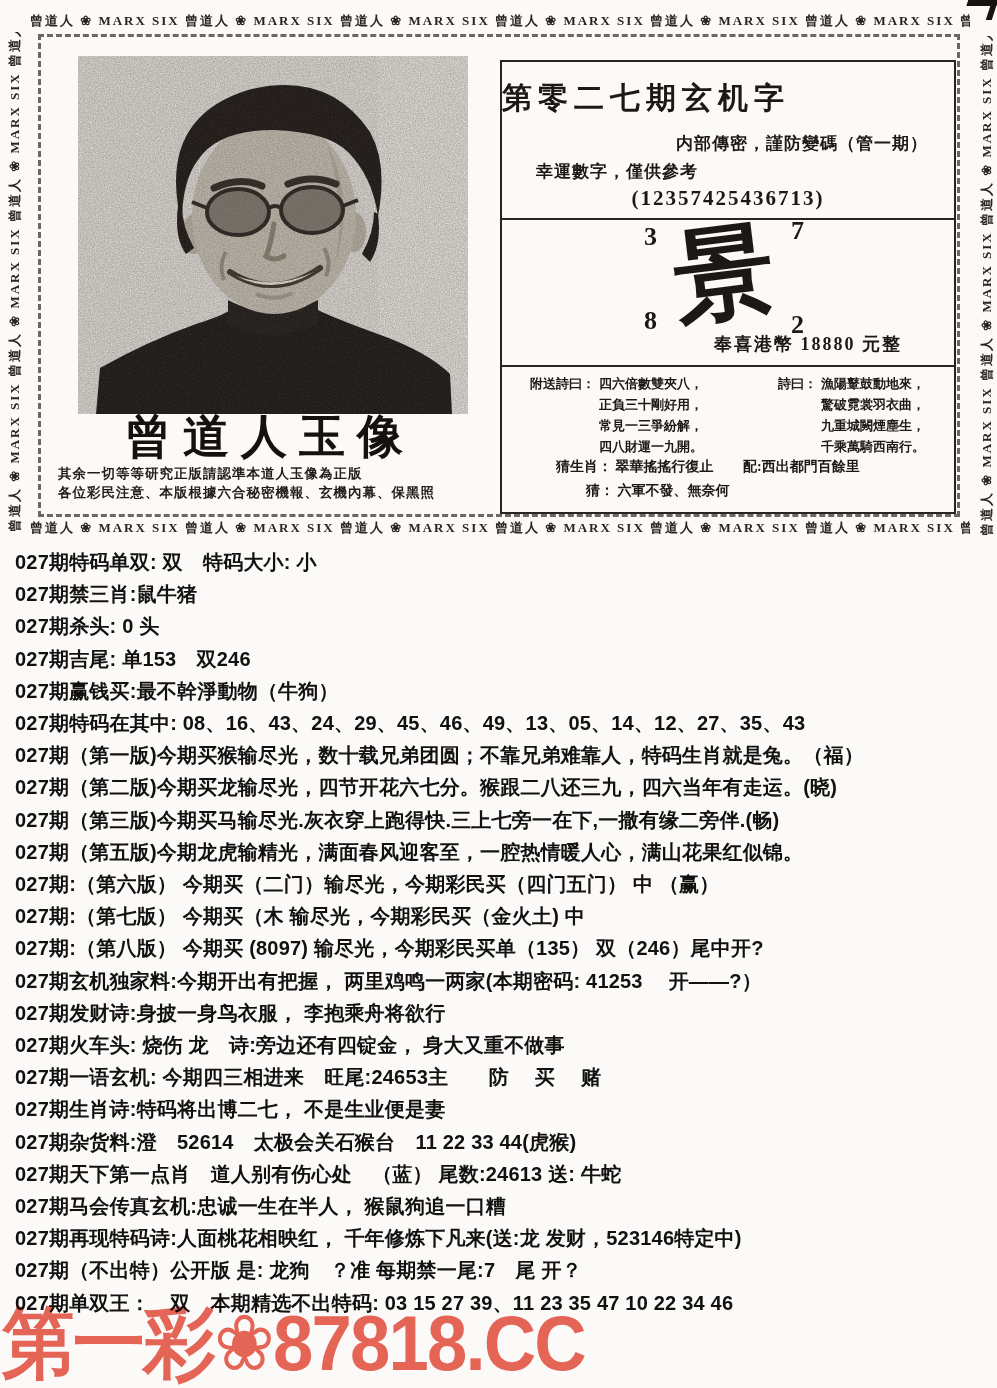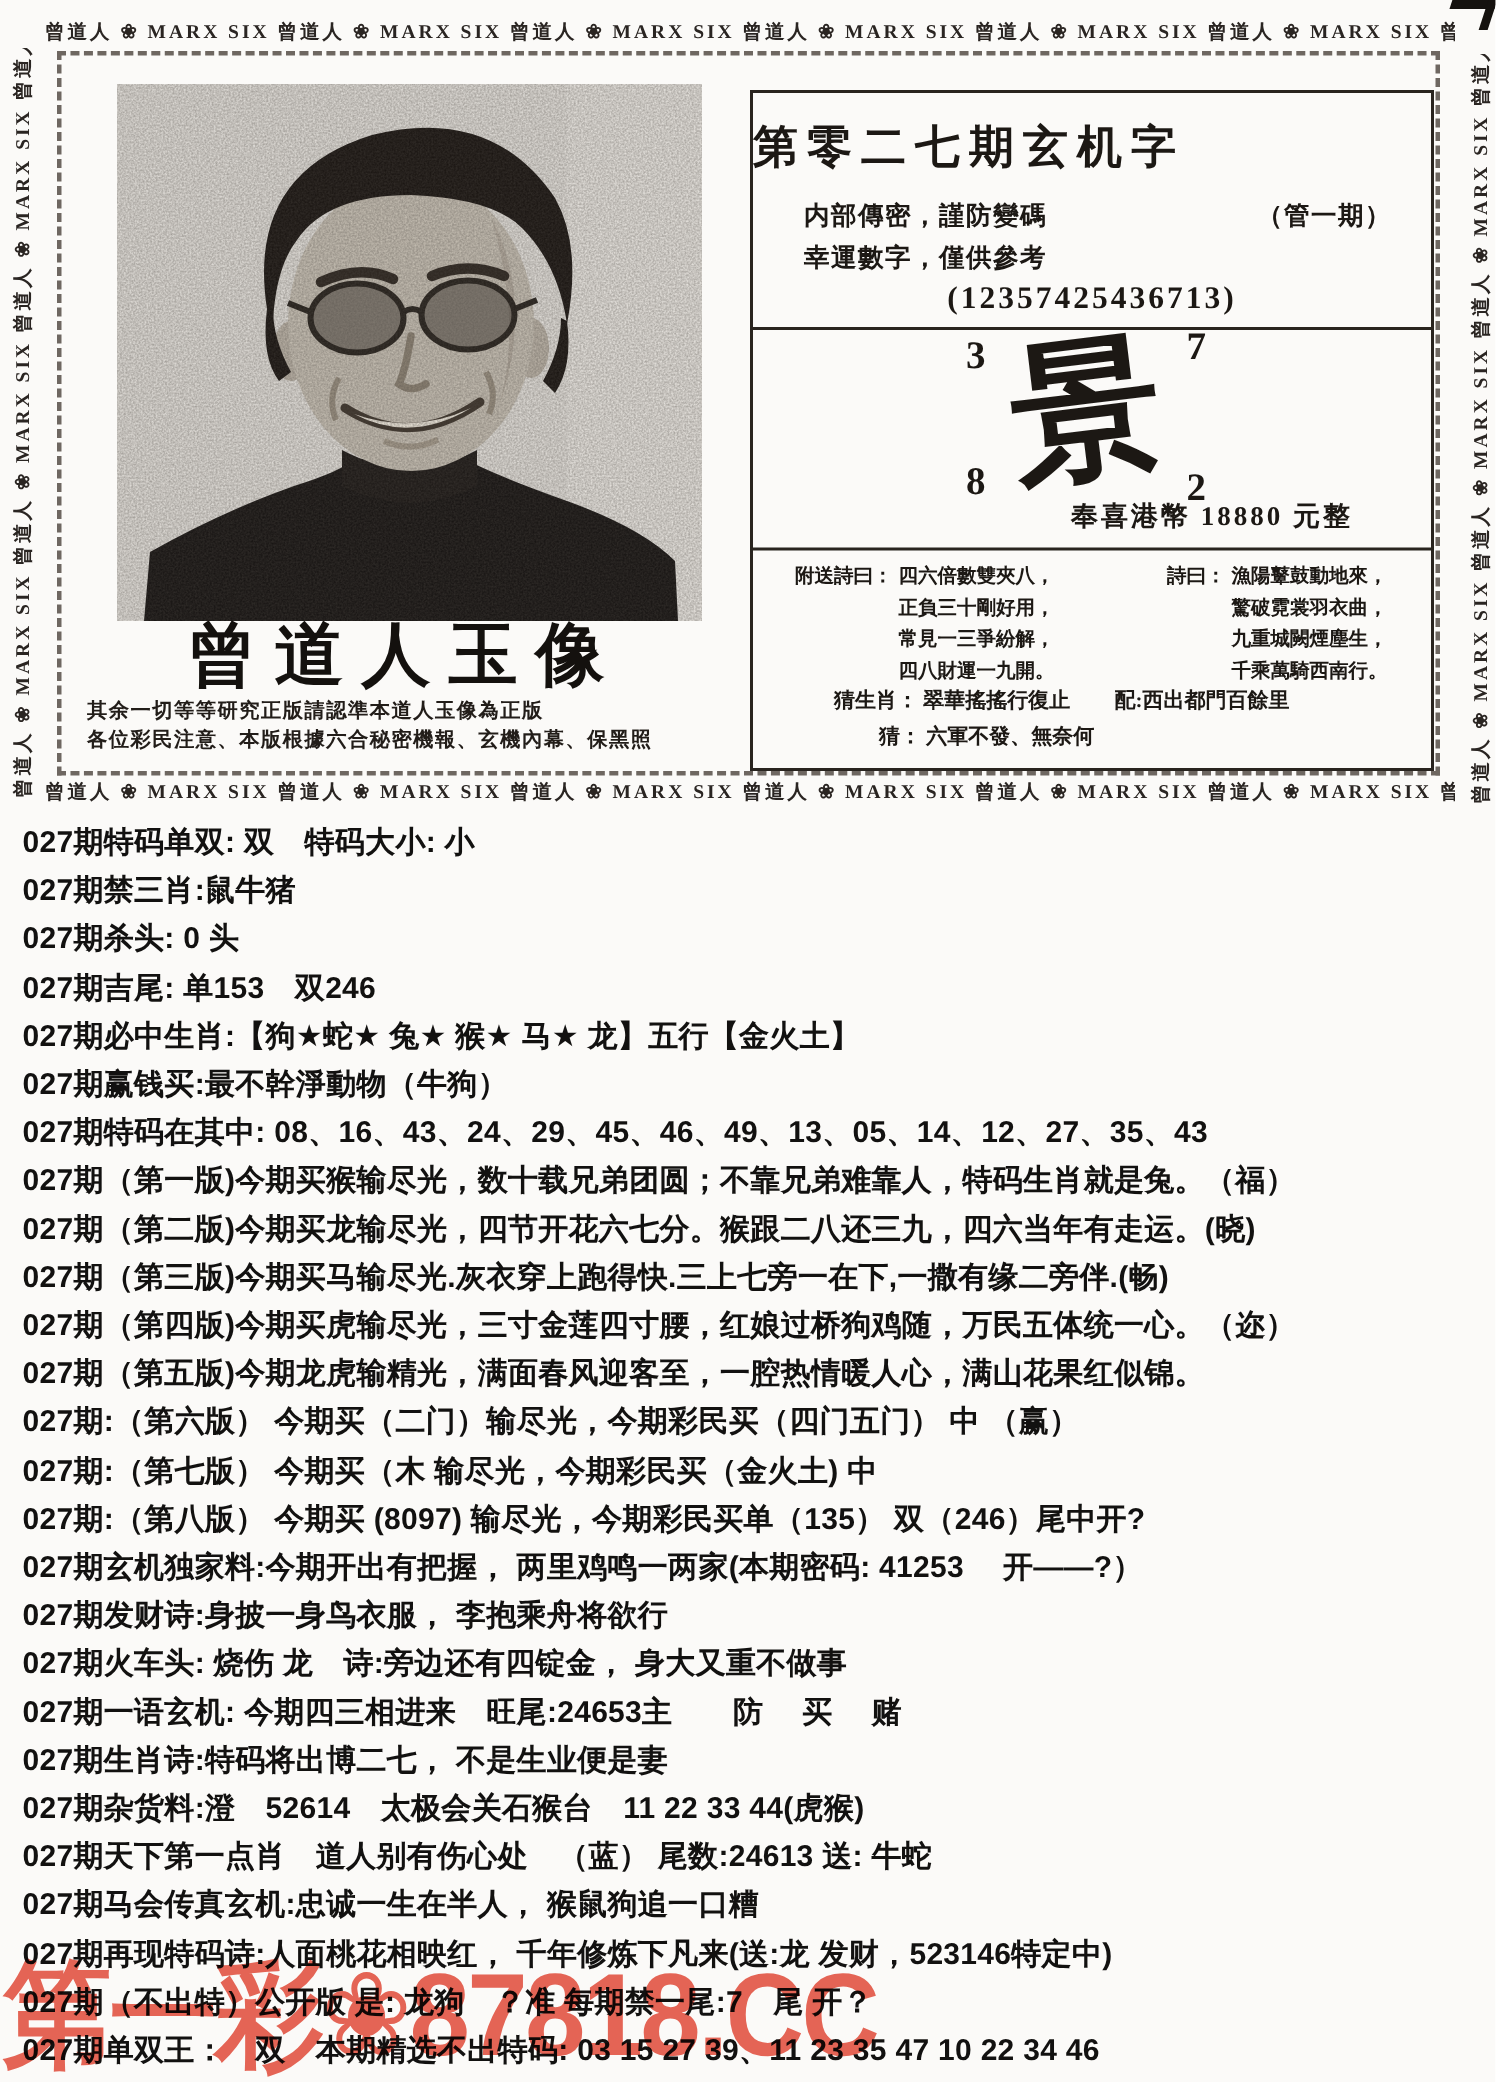--- a/index.html
+++ b/index.html
@@ -28,21 +28,21 @@
     font-family:"Liberation Serif","DejaVu Serif",serif;font-weight:bold;font-size:13.5px;
     line-height:19px;letter-spacing:1px;color:#221d19;}
 
   
   .mystic{position:absolute;left:500px;top:60px;width:452px;height:450px;
     border:2px solid #29241f;font-family:"Liberation Serif","DejaVu Serif",serif;
     font-weight:bold;color:#1c1814;}
   .m-title{position:absolute;top:16px;left:0;width:100%;text-align:left;
     font-size:30px;letter-spacing:6px;}
   .m-subrow{position:absolute;top:70px;left:34px;right:26px;display:flex;
-    justify-content:space-between;font-size:17px;letter-spacing:1px;}
+    justify-content:flex-end;font-size:17px;letter-spacing:1px;}
   .m-sub2{position:absolute;top:98px;left:34px;font-size:17px;letter-spacing:1px;}
   .m-code{position:absolute;top:124px;left:0;width:100%;text-align:center;
     font-size:21px;letter-spacing:2px;}
   .m-div{position:absolute;left:-2px;right:-2px;border-top:2px solid #29241f;}
   .m-div1{top:156px;} .m-div2{top:303px;}
   .m-charblock{position:absolute;left:138px;top:162px;width:170px;height:112px;font-size:26px;}
   .m-charblock .n{position:absolute;}
   .n-tl{left:4px;top:-2px;} .n-tr{right:6px;top:-8px;}
   .n-bl{left:4px;bottom:0;} .n-br{right:6px;bottom:-4px;}
   .big-char{position:absolute;left:34px;top:-16px;font-size:100px;font-weight:bold;
@@ -173,27 +173,25 @@
       <span>猜：</span>
       <span>六軍不發、無奈何</span>
     </div>
   </div>
 
   <div class="body-lines">
     <div class="body-line">027期特码单双: 双　特码大小: 小</div>
     <div class="body-line">027期禁三肖:鼠牛猪</div>
     <div class="body-line">027期杀头: 0 头</div>
     <div class="body-line">027期吉尾: 单153　双246</div>
-    <div class="body-line">027期必中生肖:【狗★蛇★ 兔★ 猴★ 马★ 龙】五行【金火土】</div>
     <div class="body-line">027期赢钱买:最不幹淨動物（牛狗）</div>
     <div class="body-line">027期特码在其中: 08、16、43、24、29、45、46、49、13、05、14、12、27、35、43</div>
     <div class="body-line">027期（第一版)今期买猴输尽光，数十载兄弟团圆；不靠兄弟难靠人，特码生肖就是兔。（福）</div>
     <div class="body-line">027期（第二版)今期买龙输尽光，四节开花六七分。猴跟二八还三九，四六当年有走运。(晓)</div>
     <div class="body-line">027期（第三版)今期买马输尽光.灰衣穿上跑得快.三上七旁一在下,一撒有缘二旁伴.(畅)</div>
-    <div class="body-line">027期（第四版)今期买虎输尽光，三寸金莲四寸腰，红娘过桥狗鸡随，万民五体统一心。（迩）</div>
     <div class="body-line">027期（第五版)今期龙虎输精光，满面春风迎客至，一腔热情暖人心，满山花果红似锦。</div>
     <div class="body-line">027期:（第六版） 今期买（二门）输尽光，今期彩民买（四门五门） 中 （赢）</div>
     <div class="body-line">027期:（第七版） 今期买（木  输尽光，今期彩民买（金火土) 中</div>
     <div class="body-line">027期:（第八版） 今期买 (8097) 输尽光，今期彩民买单（135） 双（246）尾中开?</div>
     <div class="body-line">027期玄机独家料:今期开出有把握， 两里鸡鸣一两家(本期密码: 41253　 开——?）</div>
     <div class="body-line">027期发财诗:身披一身鸟衣服， 李抱乘舟将欲行</div>
     <div class="body-line">027期火车头: 烧伤 龙　诗:旁边还有四锭金， 身大又重不做事</div>
     <div class="body-line">027期一语玄机: 今期四三相进来　旺尾:24653主　　防　 买　 赌</div>
     <div class="body-line">027期生肖诗:特码将出博二七， 不是生业便是妻</div>
     <div class="body-line">027期杂货料:澄　52614　太极会关石猴台　11 22 33 44(虎猴)</div>

